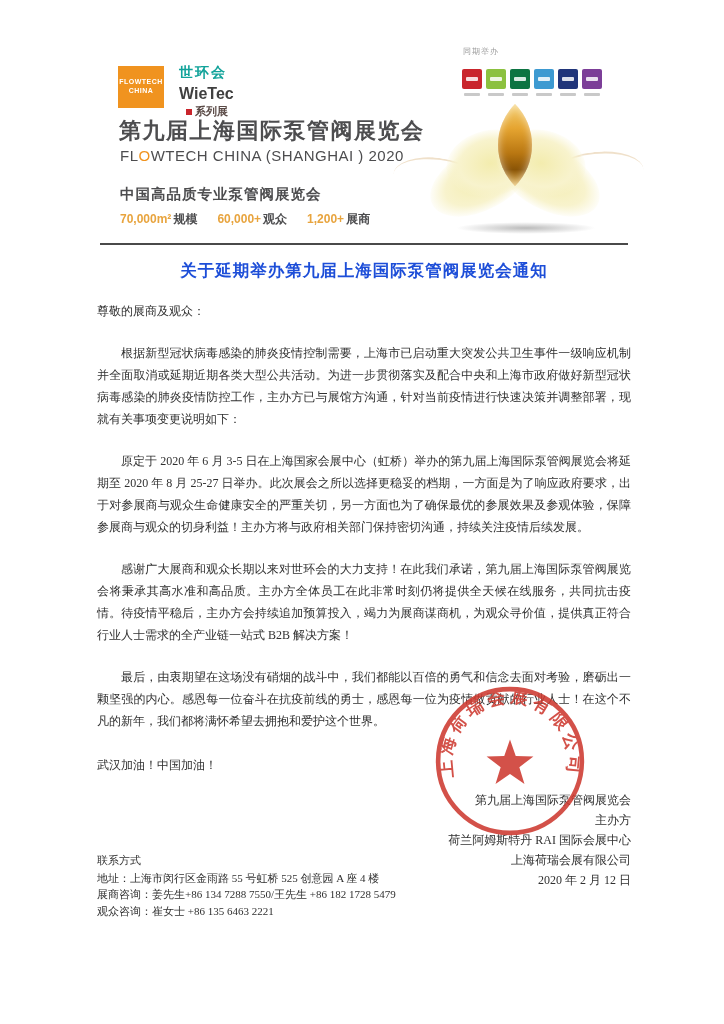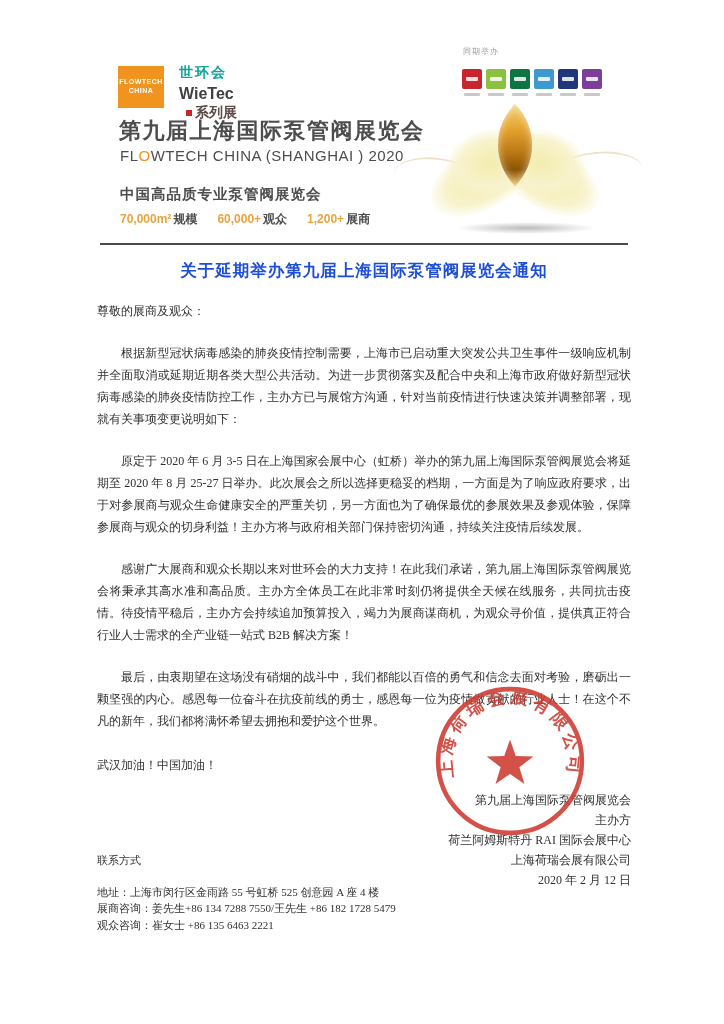--- a/index.html
+++ b/index.html
@@ -10,21 +10,21 @@
   }
 
   
   .logo-box {
     position:absolute; left:118px; top:66px; width:46px; height:42px;
     background:#F0931F; color:#fff; display:flex; align-items:center; justify-content:center;
     font-size:7px; font-weight:bold; text-align:center; line-height:1.25; letter-spacing:.5px;
   }
   .brand-cn { position:absolute; left:179px; top:64px; font-size:14px; font-weight:bold; color:#12A39A; letter-spacing:2px; }
   .brand-en { position:absolute; left:179px; top:85px; font-size:16px; font-weight:bold; color:#404040; }
-  .brand-sub { position:absolute; left:186px; top:104px; font-size:14px; color:#5a4a46; font-weight:bold; display:flex; align-items:center; gap:3px; }
+  .brand-sub { position:absolute; left:186px; top:104px; font-size:11px; color:#5a4a46; font-weight:bold; display:flex; align-items:center; gap:3px; }
   .series-mark { width:6px; height:6px; background:#C9252C; display:inline-block; }
 
   .co-label { position:absolute; left:463px; top:46px; font-size:8px; color:#9a9a9a; letter-spacing:1px; }
   .squares { position:absolute; left:462px; top:69px; display:flex; gap:4px; }
   .sq-wrap { width:20px; display:flex; flex-direction:column; align-items:center; }
   .sq { width:20px; height:20px; border-radius:2px; position:relative; }
   .sq::after { content:""; position:absolute; left:4px; top:8px; width:12px; height:4px;
                background:rgba(255,255,255,.85); border-radius:1px; }
   .sq-caption { margin-top:4px; width:16px; height:3px; background:#c9c9c9; border-radius:1px; }
 
@@ -70,21 +70,21 @@
   
   .seal { position:absolute; left:433px; top:684px; width:154px; height:154px; opacity:.88; z-index:3; }
   .seal .ring { fill:none; stroke:var(--seal,#CE3A30); stroke-width:4.5; }
   .seal .star { fill:var(--seal,#CE3A30); }
   .seal .arc-text { fill:var(--seal,#CE3A30); font-size:17px; font-weight:bold; letter-spacing:4px;
                     font-family:"Liberation Serif","DejaVu Serif",serif; }
 
   
   .contact { position:absolute; left:97px; top:852px; font-family:"Liberation Serif","DejaVu Serif",serif;
              font-size:11px; line-height:16.5px; color:#303030; }
-  .contact .heading { margin-bottom:15px; }
+  .contact .heading { margin-bottom:1px; }
 </style>
 </head>
 <body>
 
 <div class="page">
 
   <div class="logo-box">
     <span>FLOWTECH CHINA</span>
   </div>
   <div class="brand-cn">世环会</div>

